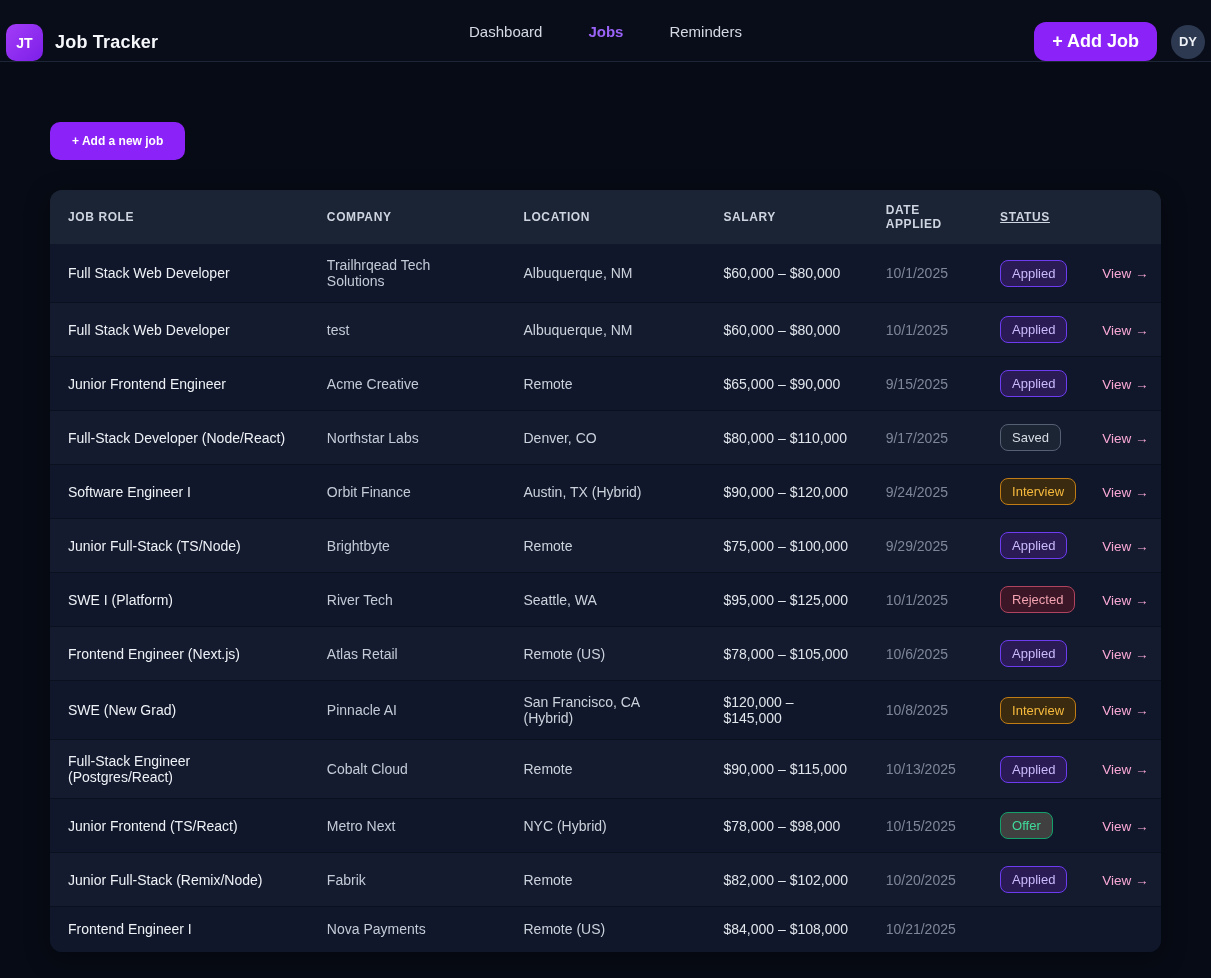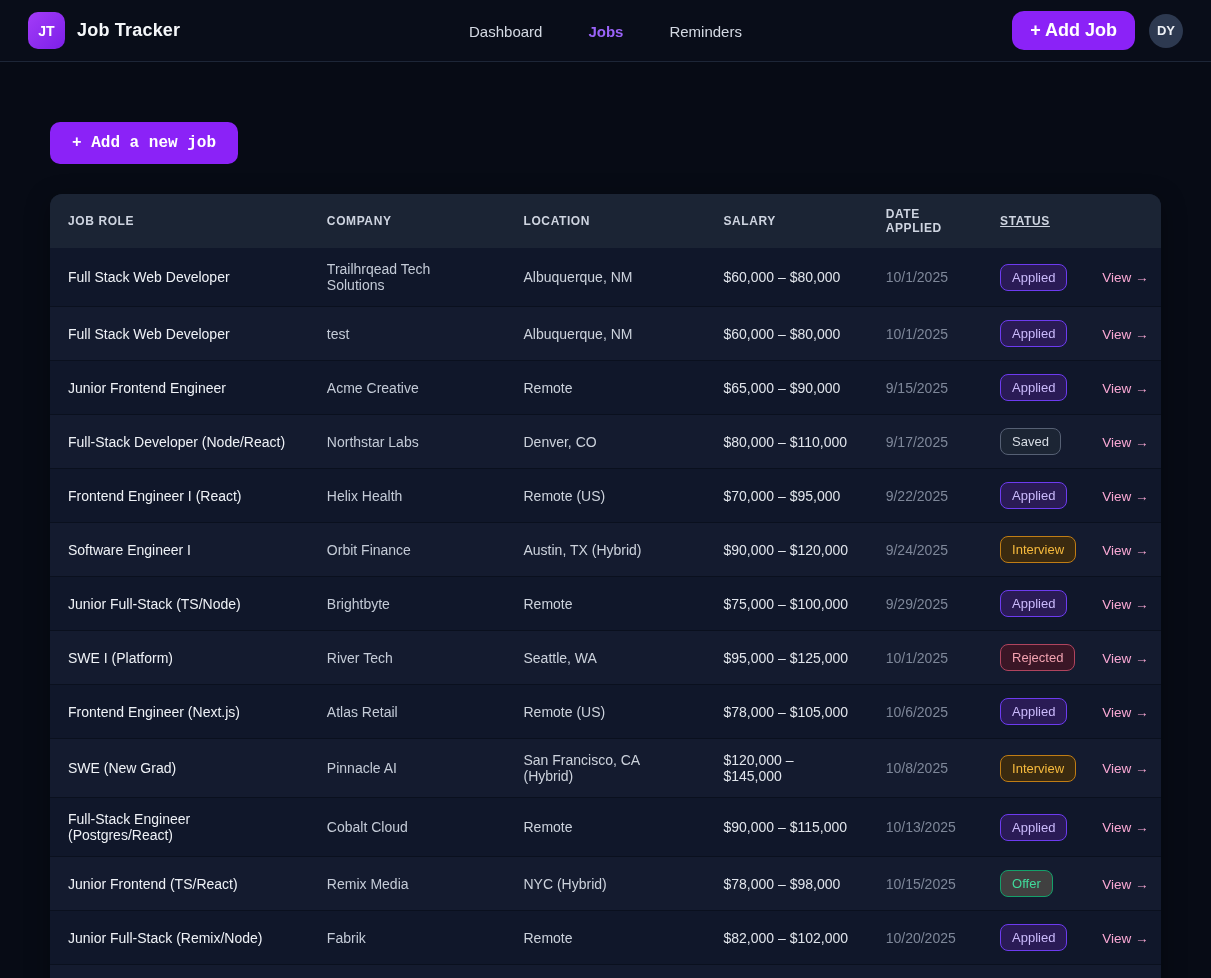--- a/index.html
+++ b/index.html
@@ -10,22 +10,22 @@
     color: #e7ebf2;
     overflow: hidden;
   }
 
   
   .navbar {
     height: 62px;
     background: #090d19;
     border-bottom: 1px solid #1d2637;
     display: flex;
-    align-items: center;
-    padding: 0 28px;
+    align-items: flex-end;
+    padding: 0 6px;
     position: relative;
   }
   .brand { display: flex; align-items: center; gap: 12px; }
   .logo {
     width: 37px; height: 37px;
     border-radius: 10px;
     background: linear-gradient(135deg, #a33cf8, #7c1fe8);
     color: #ffffff;
     font-weight: bold; font-size: 14px;
     display: flex; align-items: center; justify-content: center;
@@ -62,21 +62,21 @@
   }
 
   
   .main { padding: 0 50px; }
   .page-head {
     margin-top: 60px;
     display: flex; align-items: flex-end; justify-content: space-between;
   }
   .page-title { font-size: 32px; font-weight: bold; color: #f7f9fc; line-height: 1.1; }
   .page-subtitle { font-size: 13.5px; color: #8d94a4; margin-top: 6px; }
-  .add-new-btn { font-size: 16px; padding: 12px 22px; margin-bottom: 2px; font-family: Liberation Mono, monospace; }
+  .add-new-btn { font-size: 12px; padding: 12px 22px; margin-bottom: 2px; }
 
   
   .table-card {
     margin-top: 28px;
     border-radius: 12px;
     overflow: hidden;
     background: #10172a;
     box-shadow: 0 6px 24px rgba(0,0,0,0.35);
   }
   table { width: 100%; border-collapse: collapse; table-layout: fixed; }
@@ -213,33 +213,20 @@
     <td class="cell-salary">$80,000 – $110,000</td>
     <td class="cell-date">9/17/2025</td>
     <td>
       <span class="badge badge-saved">Saved</span>
     </td>
     <td>
       <a class="view-link">View →</a>
     </td>
   </tr>
 
-  <tr>
-    <td class="cell-role">Frontend Engineer I (React)</td>
-    <td class="cell-company">Helix Health</td>
-    <td class="cell-location">Remote (US)</td>
-    <td class="cell-salary">$70,000 – $95,000</td>
-    <td class="cell-date">9/22/2025</td>
-    <td>
-      <span class="badge badge-applied">Applied</span>
-    </td>
-    <td>
-      <a class="view-link">View →</a>
-    </td>
-  </tr>
 
   <tr>
     <td class="cell-role">Software Engineer I</td>
     <td class="cell-company">Orbit Finance</td>
     <td class="cell-location">Austin, TX (Hybrid)</td>
     <td class="cell-salary">$90,000 – $120,000</td>
     <td class="cell-date">9/24/2025</td>
     <td>
       <span class="badge badge-interview">Interview</span>
     </td>
@@ -313,21 +300,21 @@
     <td>
       <span class="badge badge-applied">Applied</span>
     </td>
     <td>
       <a class="view-link">View →</a>
     </td>
   </tr>
 
   <tr>
     <td class="cell-role">Junior Frontend (TS/React)</td>
-    <td class="cell-company">Remix Media</td>
+    <td class="cell-company">Metro Next</td>
     <td class="cell-location">NYC (Hybrid)</td>
     <td class="cell-salary">$78,000 – $98,000</td>
     <td class="cell-date">10/15/2025</td>
     <td>
       <span class="badge badge-offer">Offer</span>
     </td>
     <td>
       <a class="view-link">View →</a>
     </td>
   </tr>

